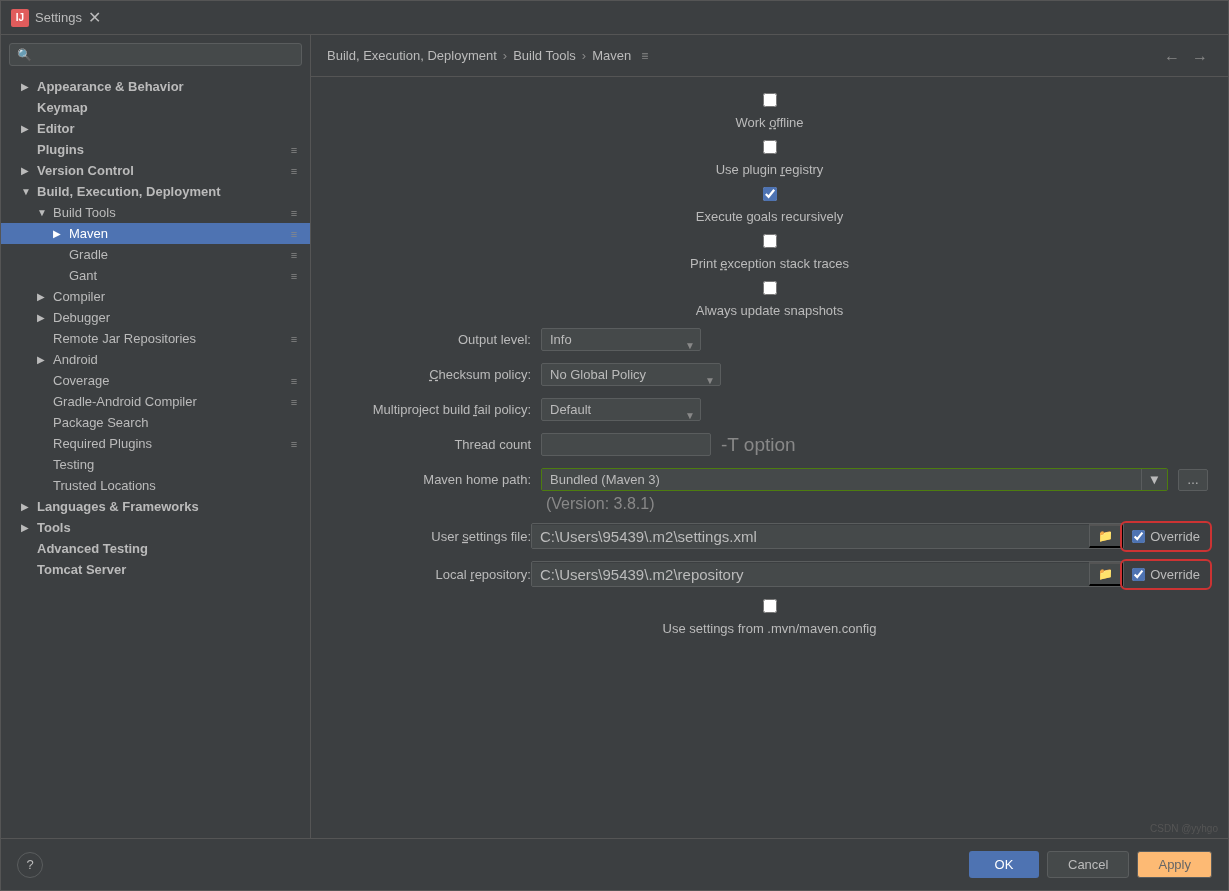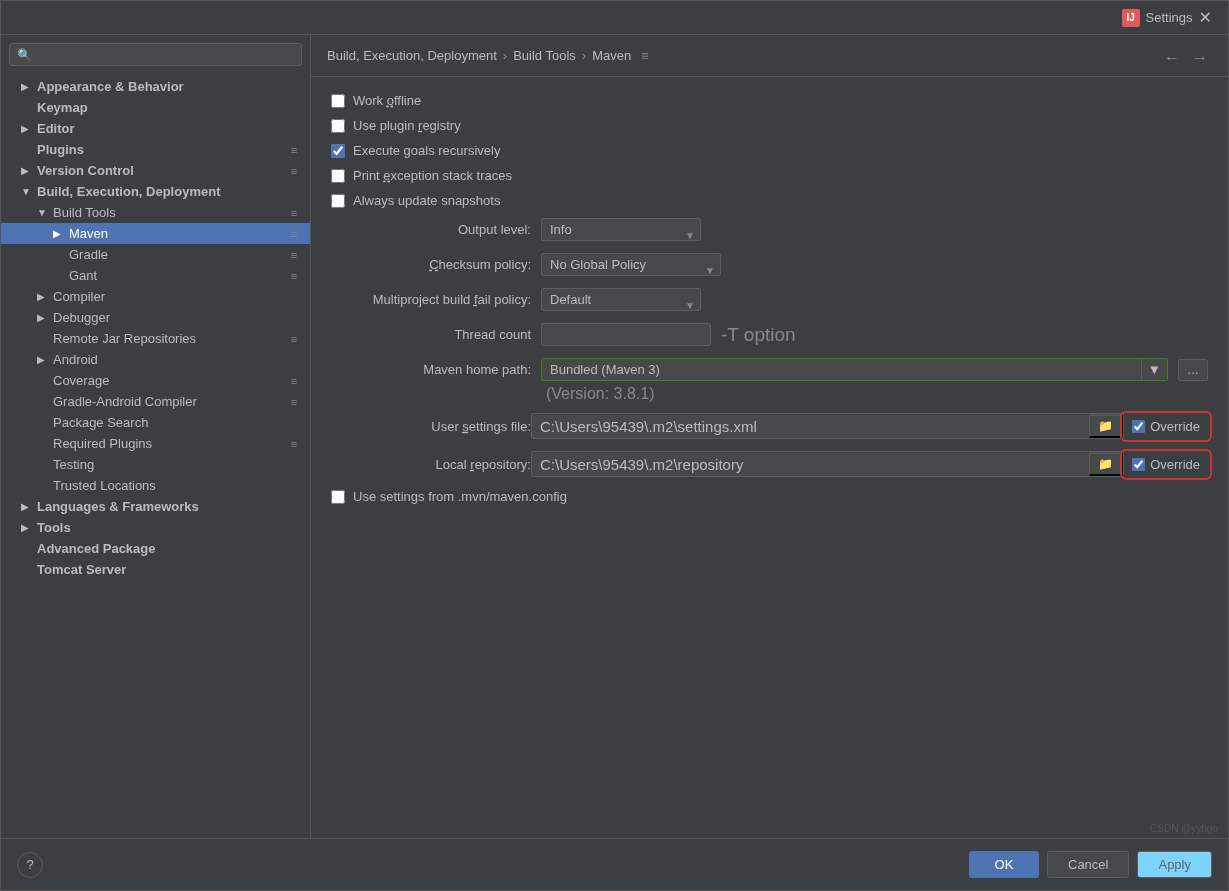--- a/index.html
+++ b/index.html
@@ -20,21 +20,21 @@
       border: 1px solid #555;
       display: flex;
       flex-direction: column;
       position: relative;
     }
     .title-bar {
       background: #3c3f41;
       border-bottom: 1px solid #555;
       display: flex;
       align-items: center;
-      justify-content: flex-end;
+      justify-content: flex-start;
       padding: 6px 10px;
       height: 34px;
     }
     .title-bar-left {
       display: flex;
       align-items: center;
       gap: 6px;
     }
     .app-icon {
       width: 18px;
@@ -181,20 +181,21 @@
     }
     .settings-content::-webkit-scrollbar { width: 6px; }
     .settings-content::-webkit-scrollbar-track { background: #3c3f41; }
     .settings-content::-webkit-scrollbar-thumb { background: #555; border-radius: 3px; }
     
     .checkbox-row {
       display: flex;
       align-items: center;
       gap: 8px;
       margin-bottom: 10px;
+      flex-direction: column;
     }
     .checkbox-row input[type="checkbox"] {
       width: 14px;
       height: 14px;
       accent-color: #4e73b2;
       cursor: pointer;
       flex-shrink: 0;
     }
     .checkbox-label {
       color: #bbbbbb;
@@ -383,21 +384,21 @@
       border-radius: 3px;
       cursor: pointer;
       min-width: 70px;
     }
     .action-btn.secondary {
       background: #45494a;
       border: 1px solid #5a5d5e;
       color: #bbbbbb;
     }
     .action-btn.disabled {
-      background: #7dd3fc;
+      background: #fdba74;
       border: 1px solid #5a5d5e;
       color: #666;
       cursor: default;
     }
     
     .watermark {
       position: absolute;
       bottom: 56px;
       right: 10px;
       font-size: 10px;
@@ -541,21 +542,21 @@
           <span class="item-label">Languages &amp; Frameworks</span>
         </div>
 
         <div class="tree-item indent-1 bold-item">
           <span class="arrow">▶</span>
           <span class="item-label">Tools</span>
         </div>
 
         <div class="tree-item indent-1 bold-item">
           <span class="arrow"></span>
-          <span class="item-label">Advanced Package</span>
+          <span class="item-label">Advanced Testing</span>
         </div>
 
         <div class="tree-item indent-1 bold-item">
           <span class="arrow"></span>
           <span class="item-label">Tomcat Server</span>
         </div>
       </div>
     </div>
 
     <div class="right-panel">

